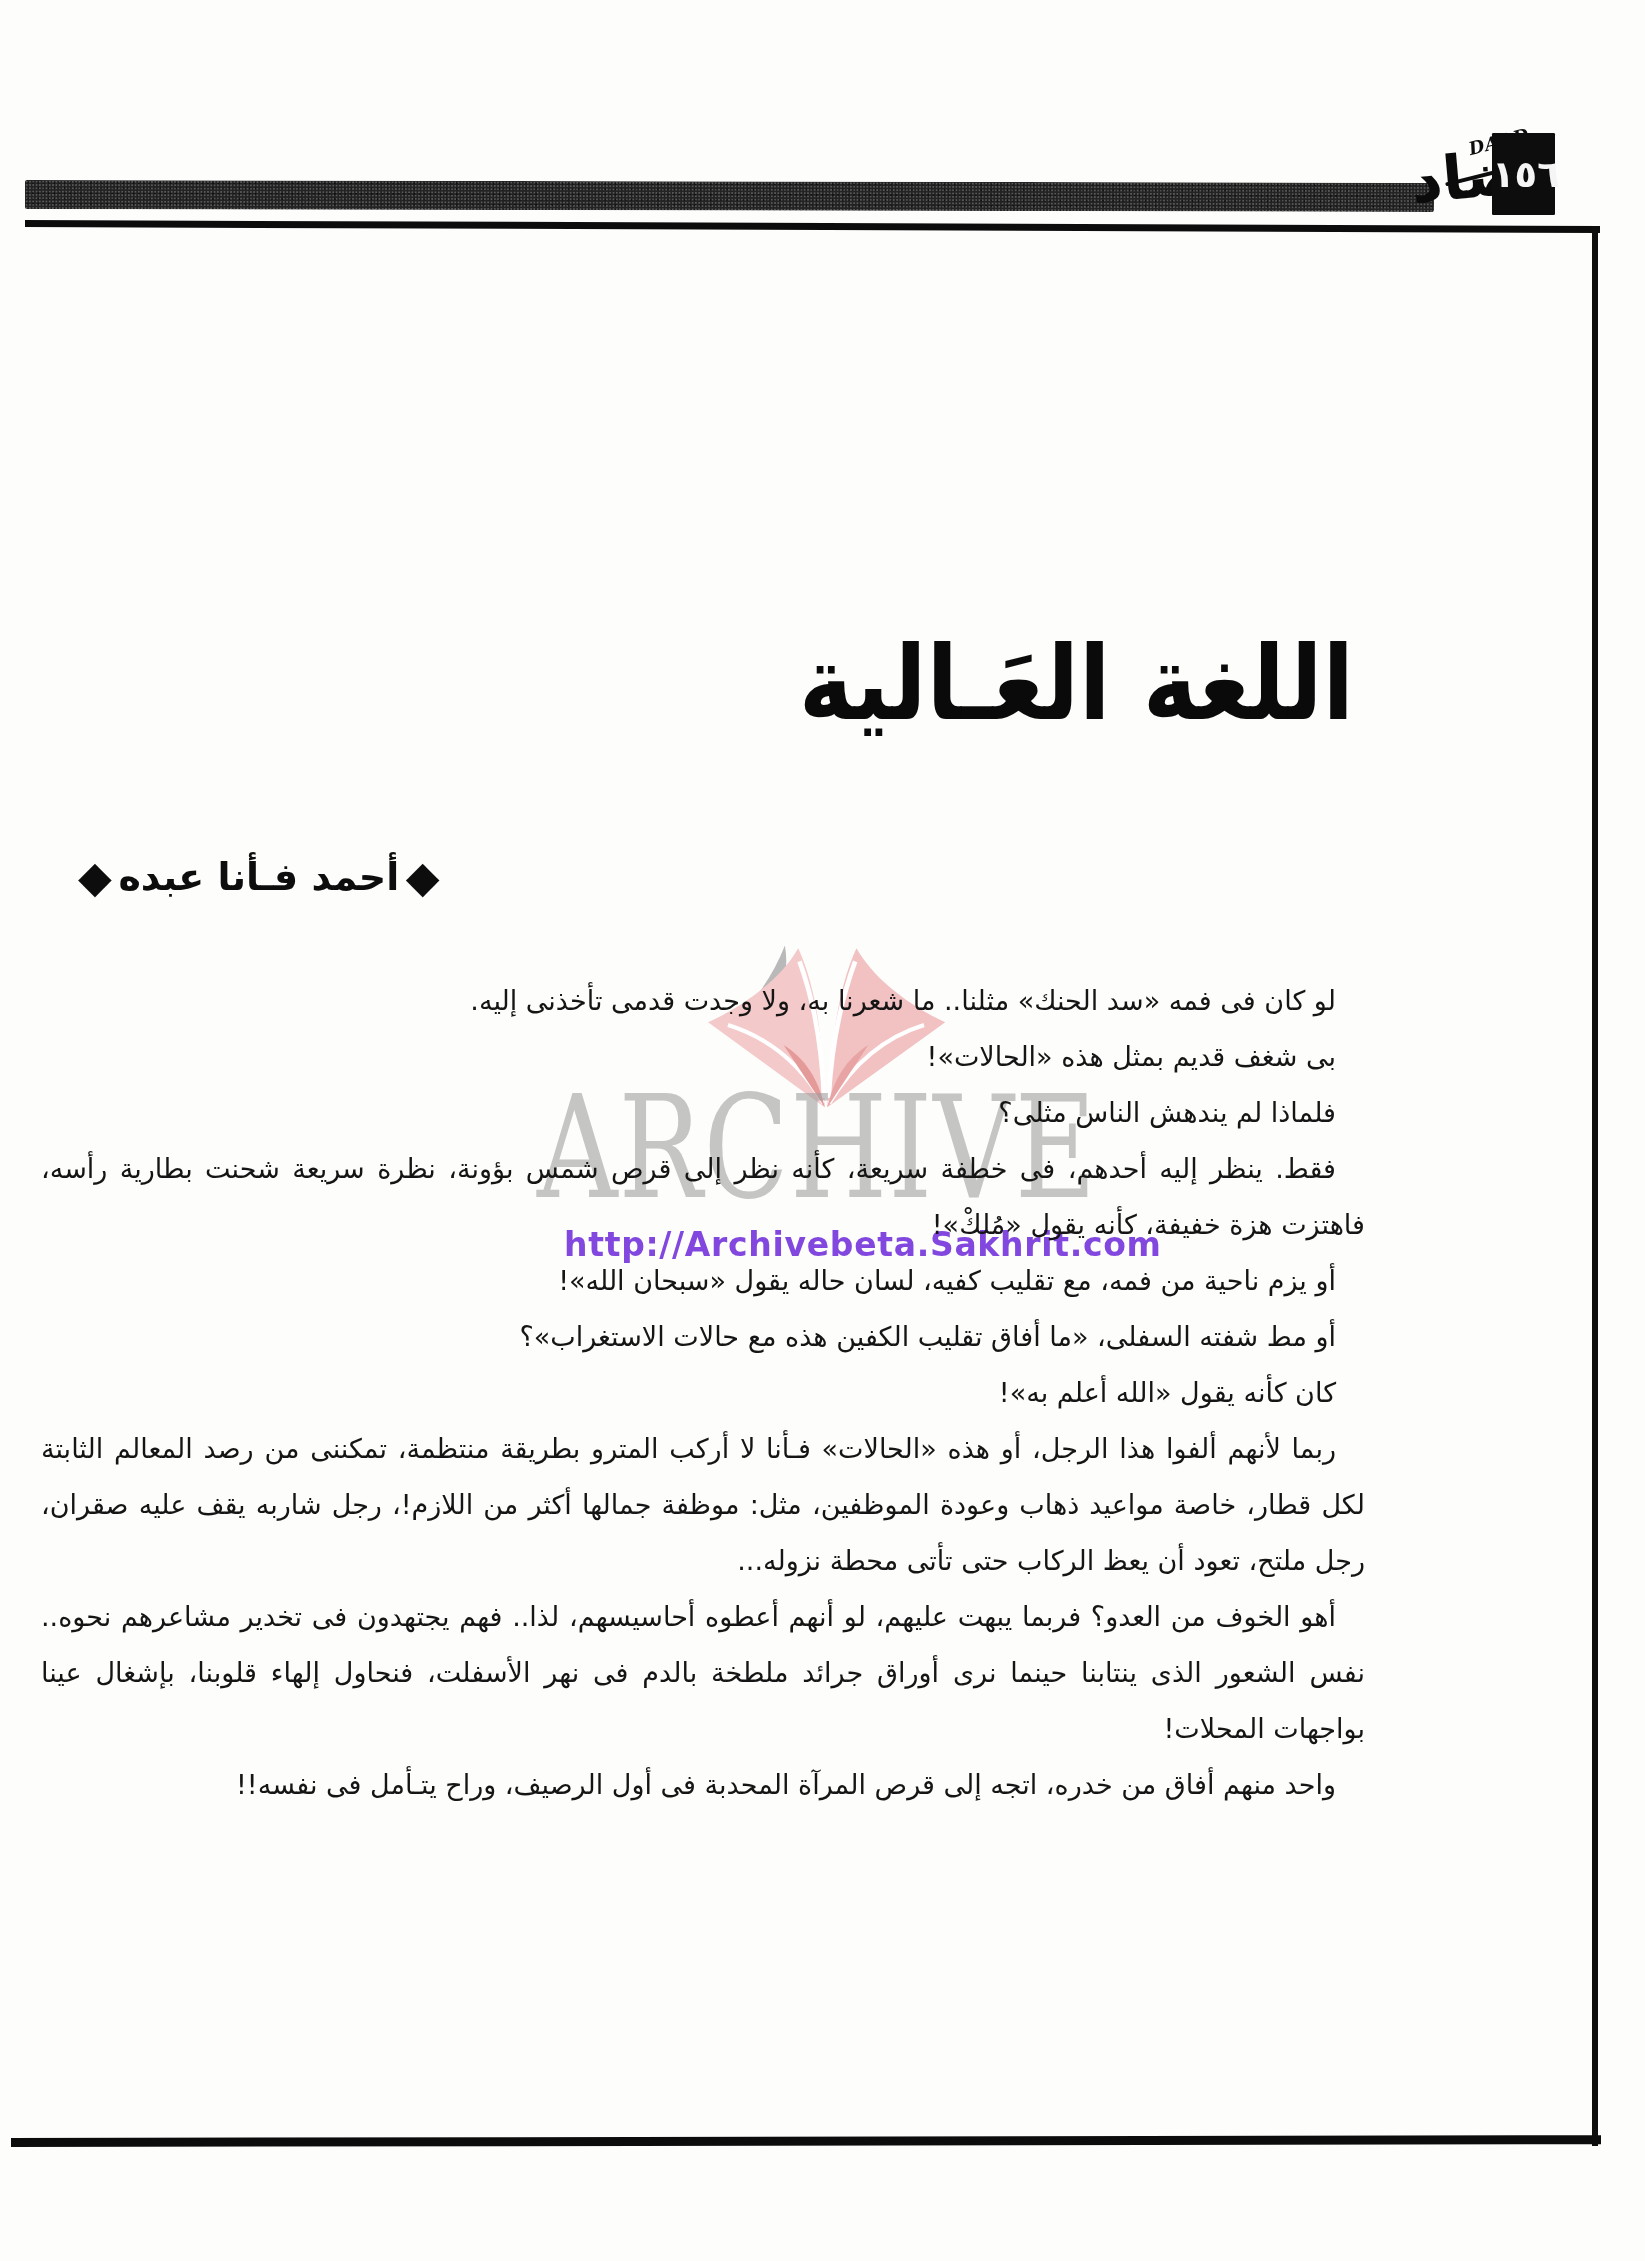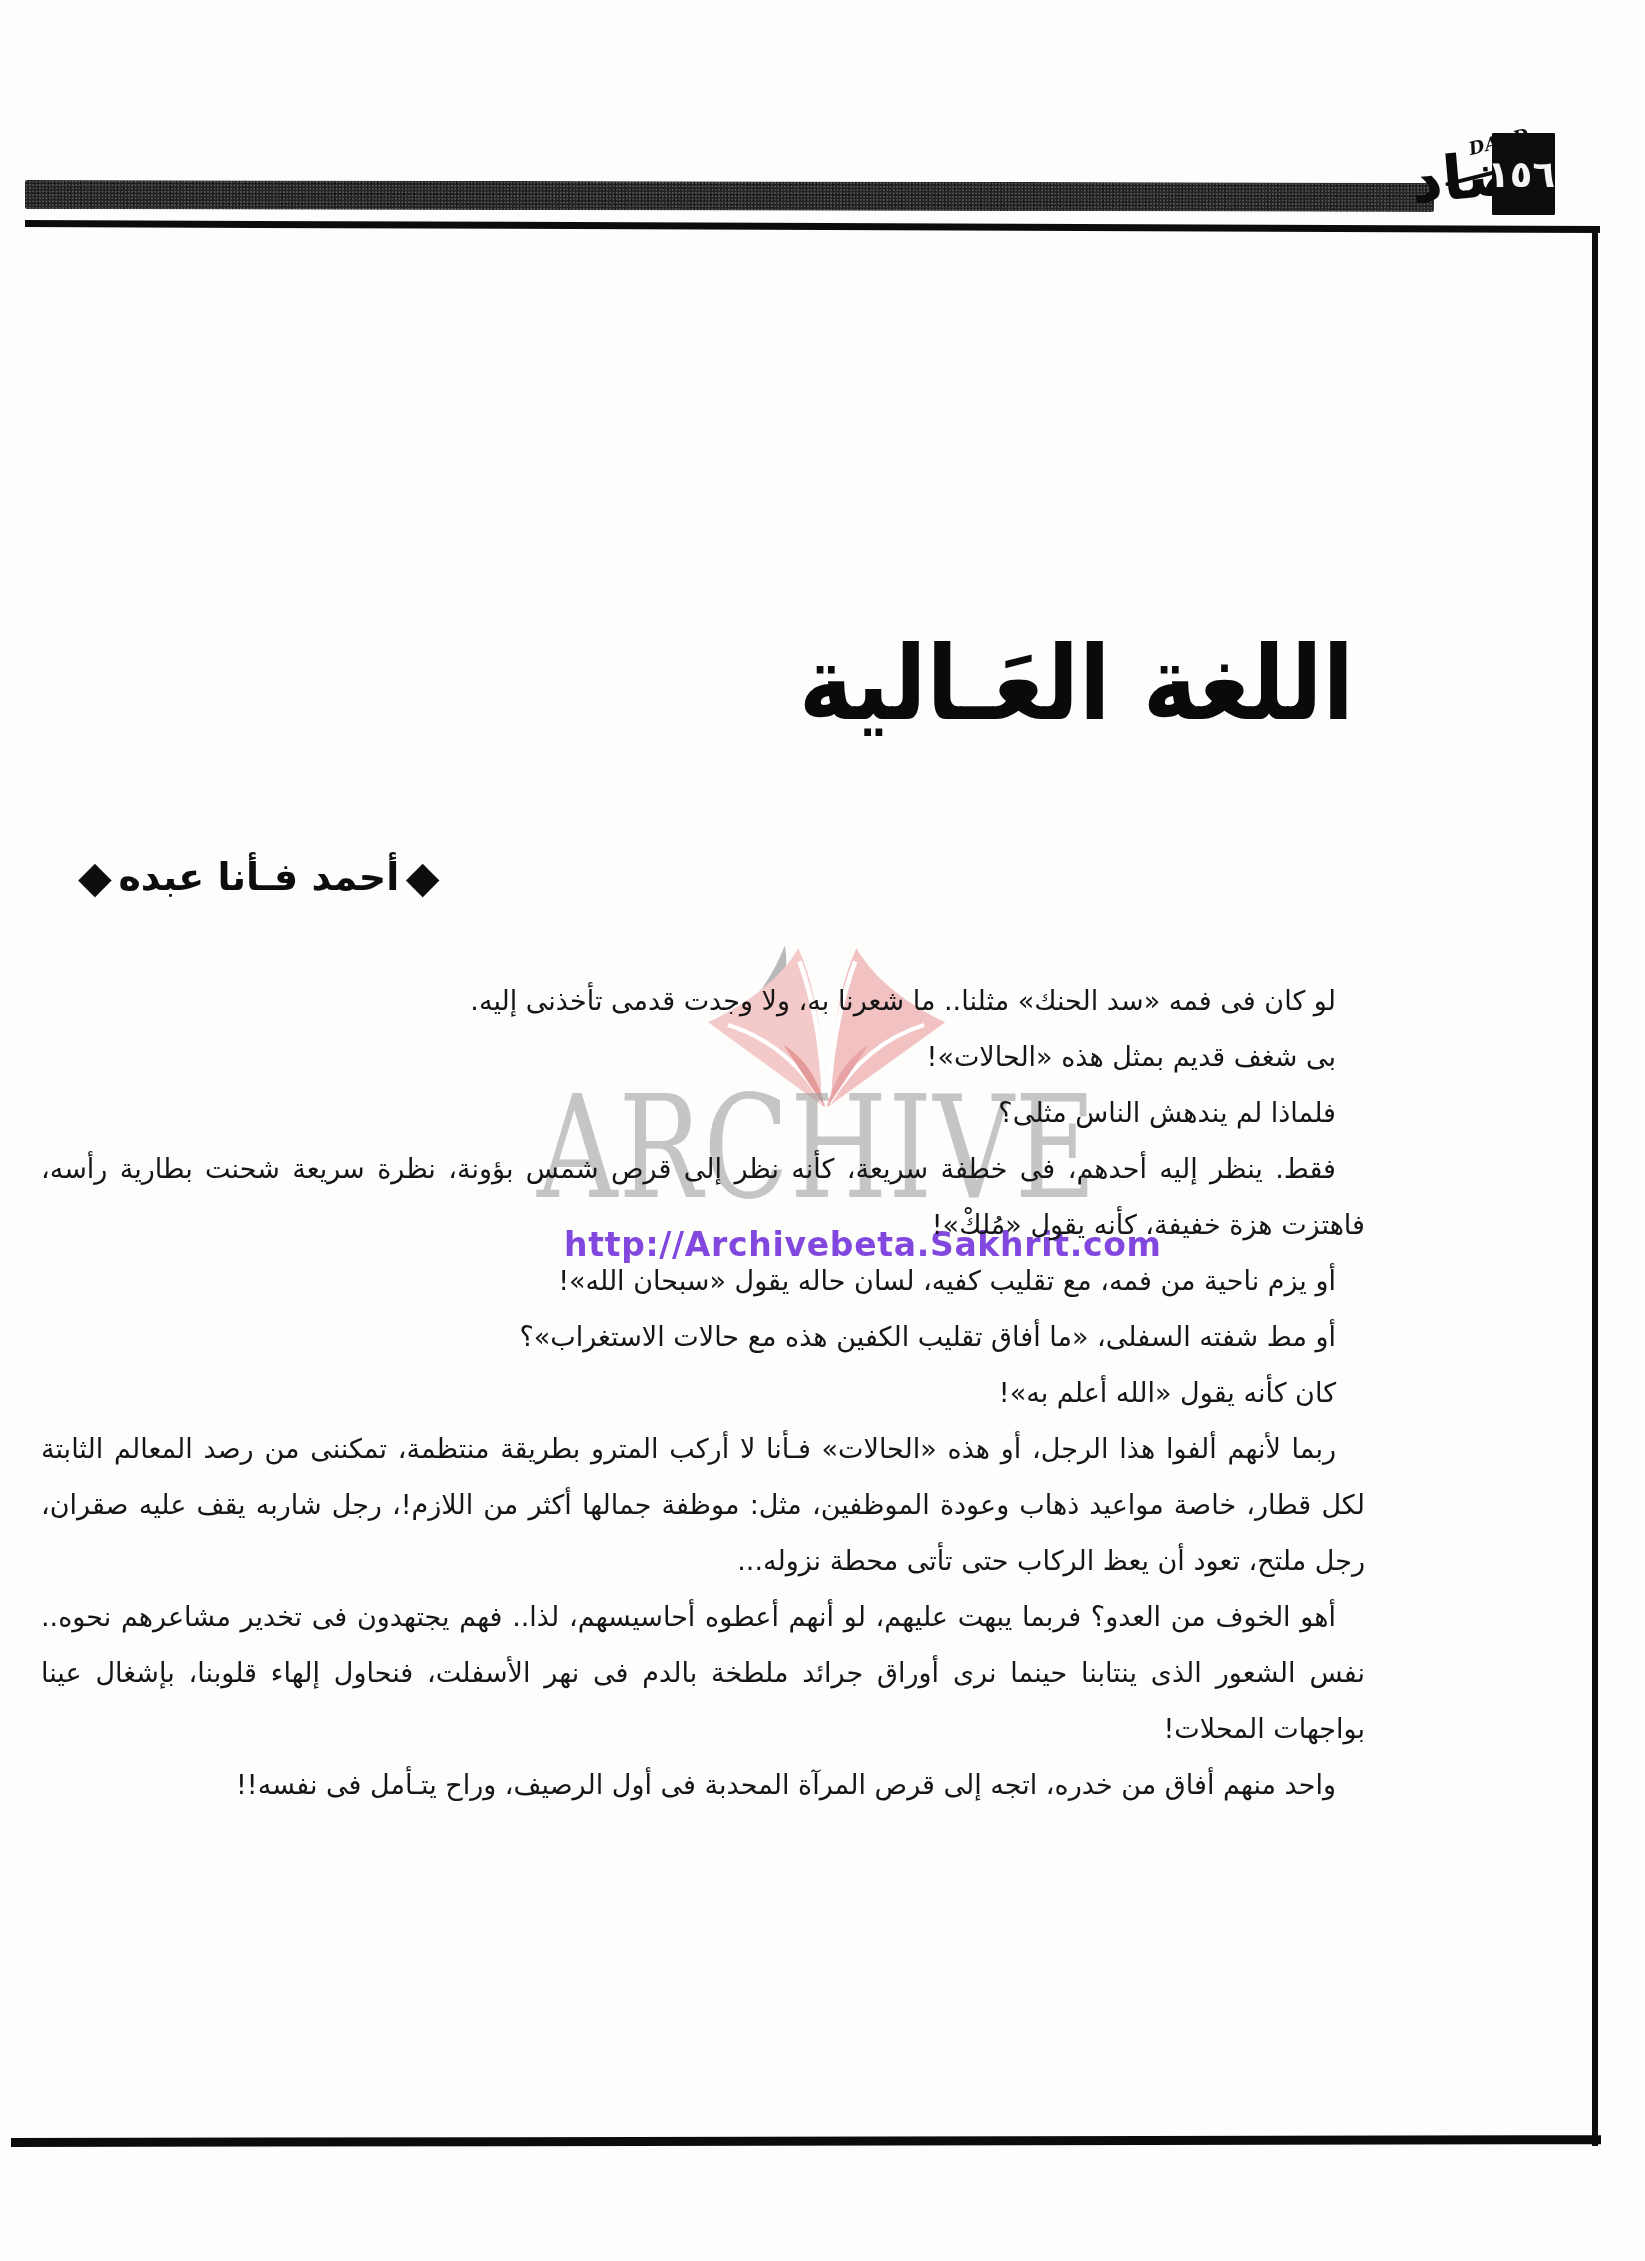--- a/index.html
+++ b/index.html
@@ -44,21 +44,21 @@
   }
   .daad-arabic{
     position:absolute;right:10.6px;top:18.6px;
     font-size:61px;font-weight:bold;color:#0b0b0b;
     transform:rotate(-5deg);
     line-height:1;
   }
   .page-num-box{
     position:absolute;left:1492px;top:133px;width:63px;height:82px;
     background:#0d0d0d;border-radius:1.3px;
-    display:flex;align-items:center;justify-content:flex-end;
+    display:flex;align-items:center;justify-content:flex-start;
   }
   .page-num{
     color:#f5f5f5;font-size:37px;font-weight:bold;line-height:1;
     letter-spacing:2.7px;
   }
   .right-rule{
     position:absolute;left:1592px;top:226px;width:6px;height:1920px;
     background:#0e0e0e;
   }
   .bottom-rule{

